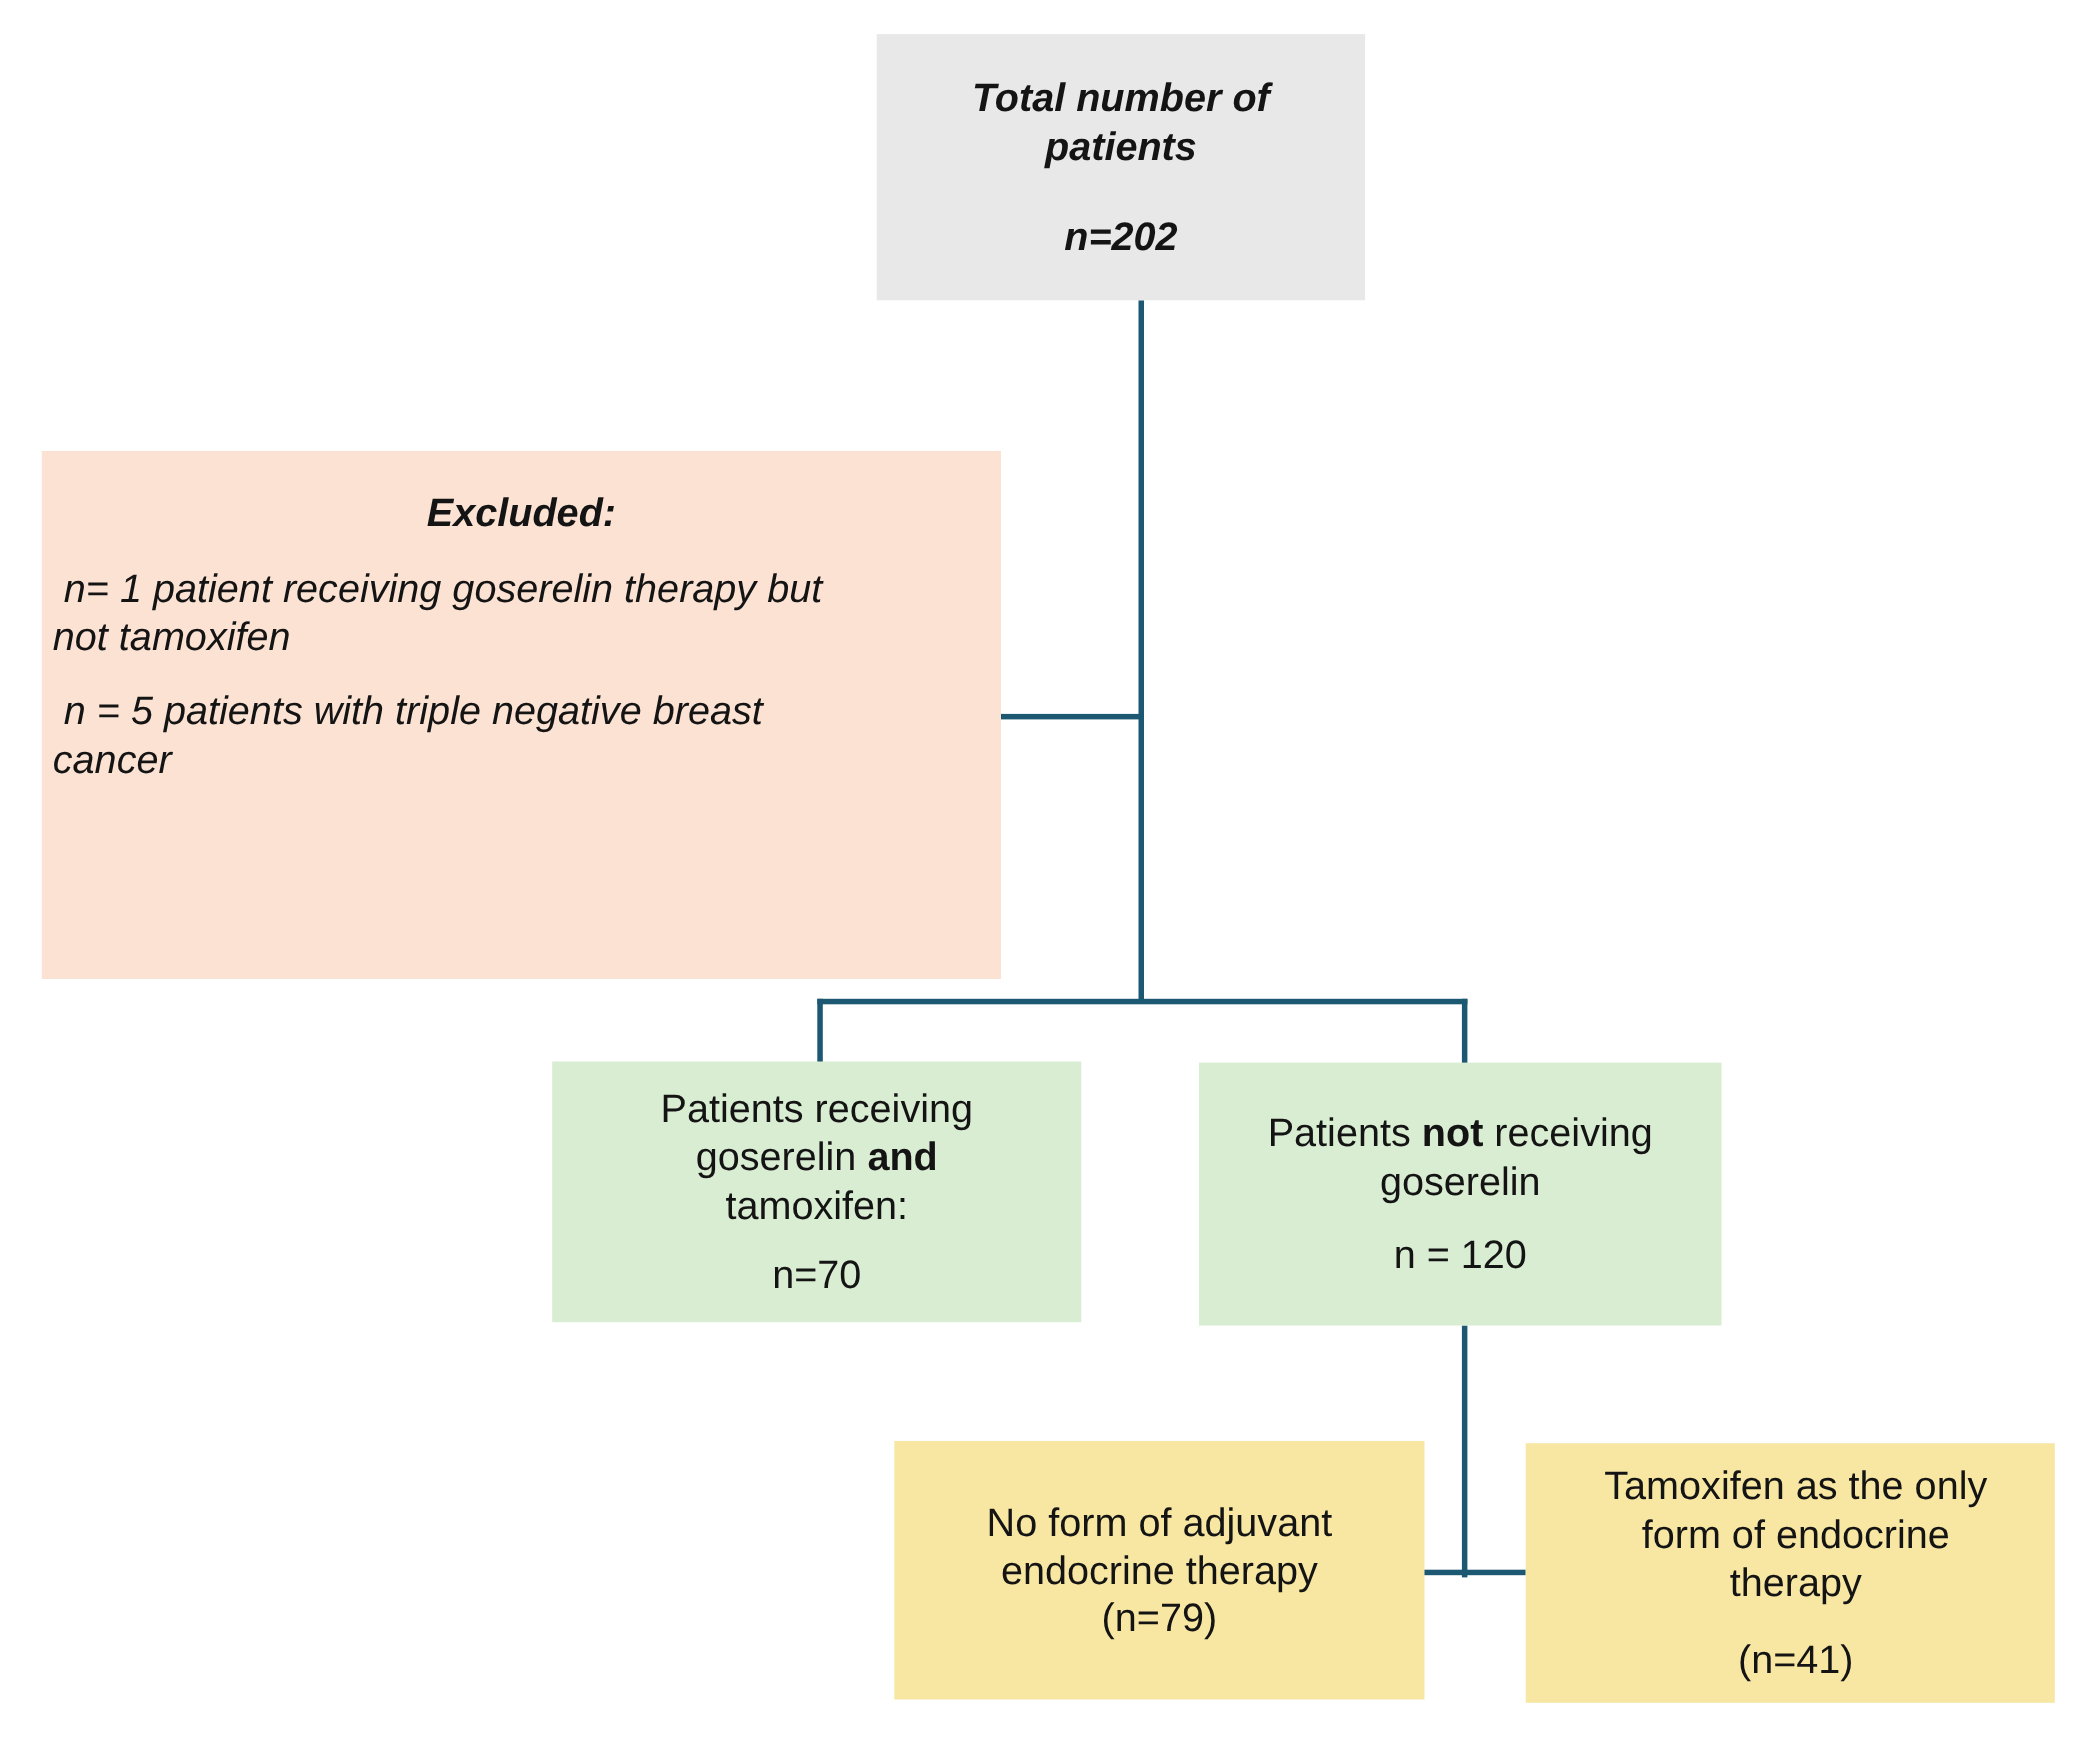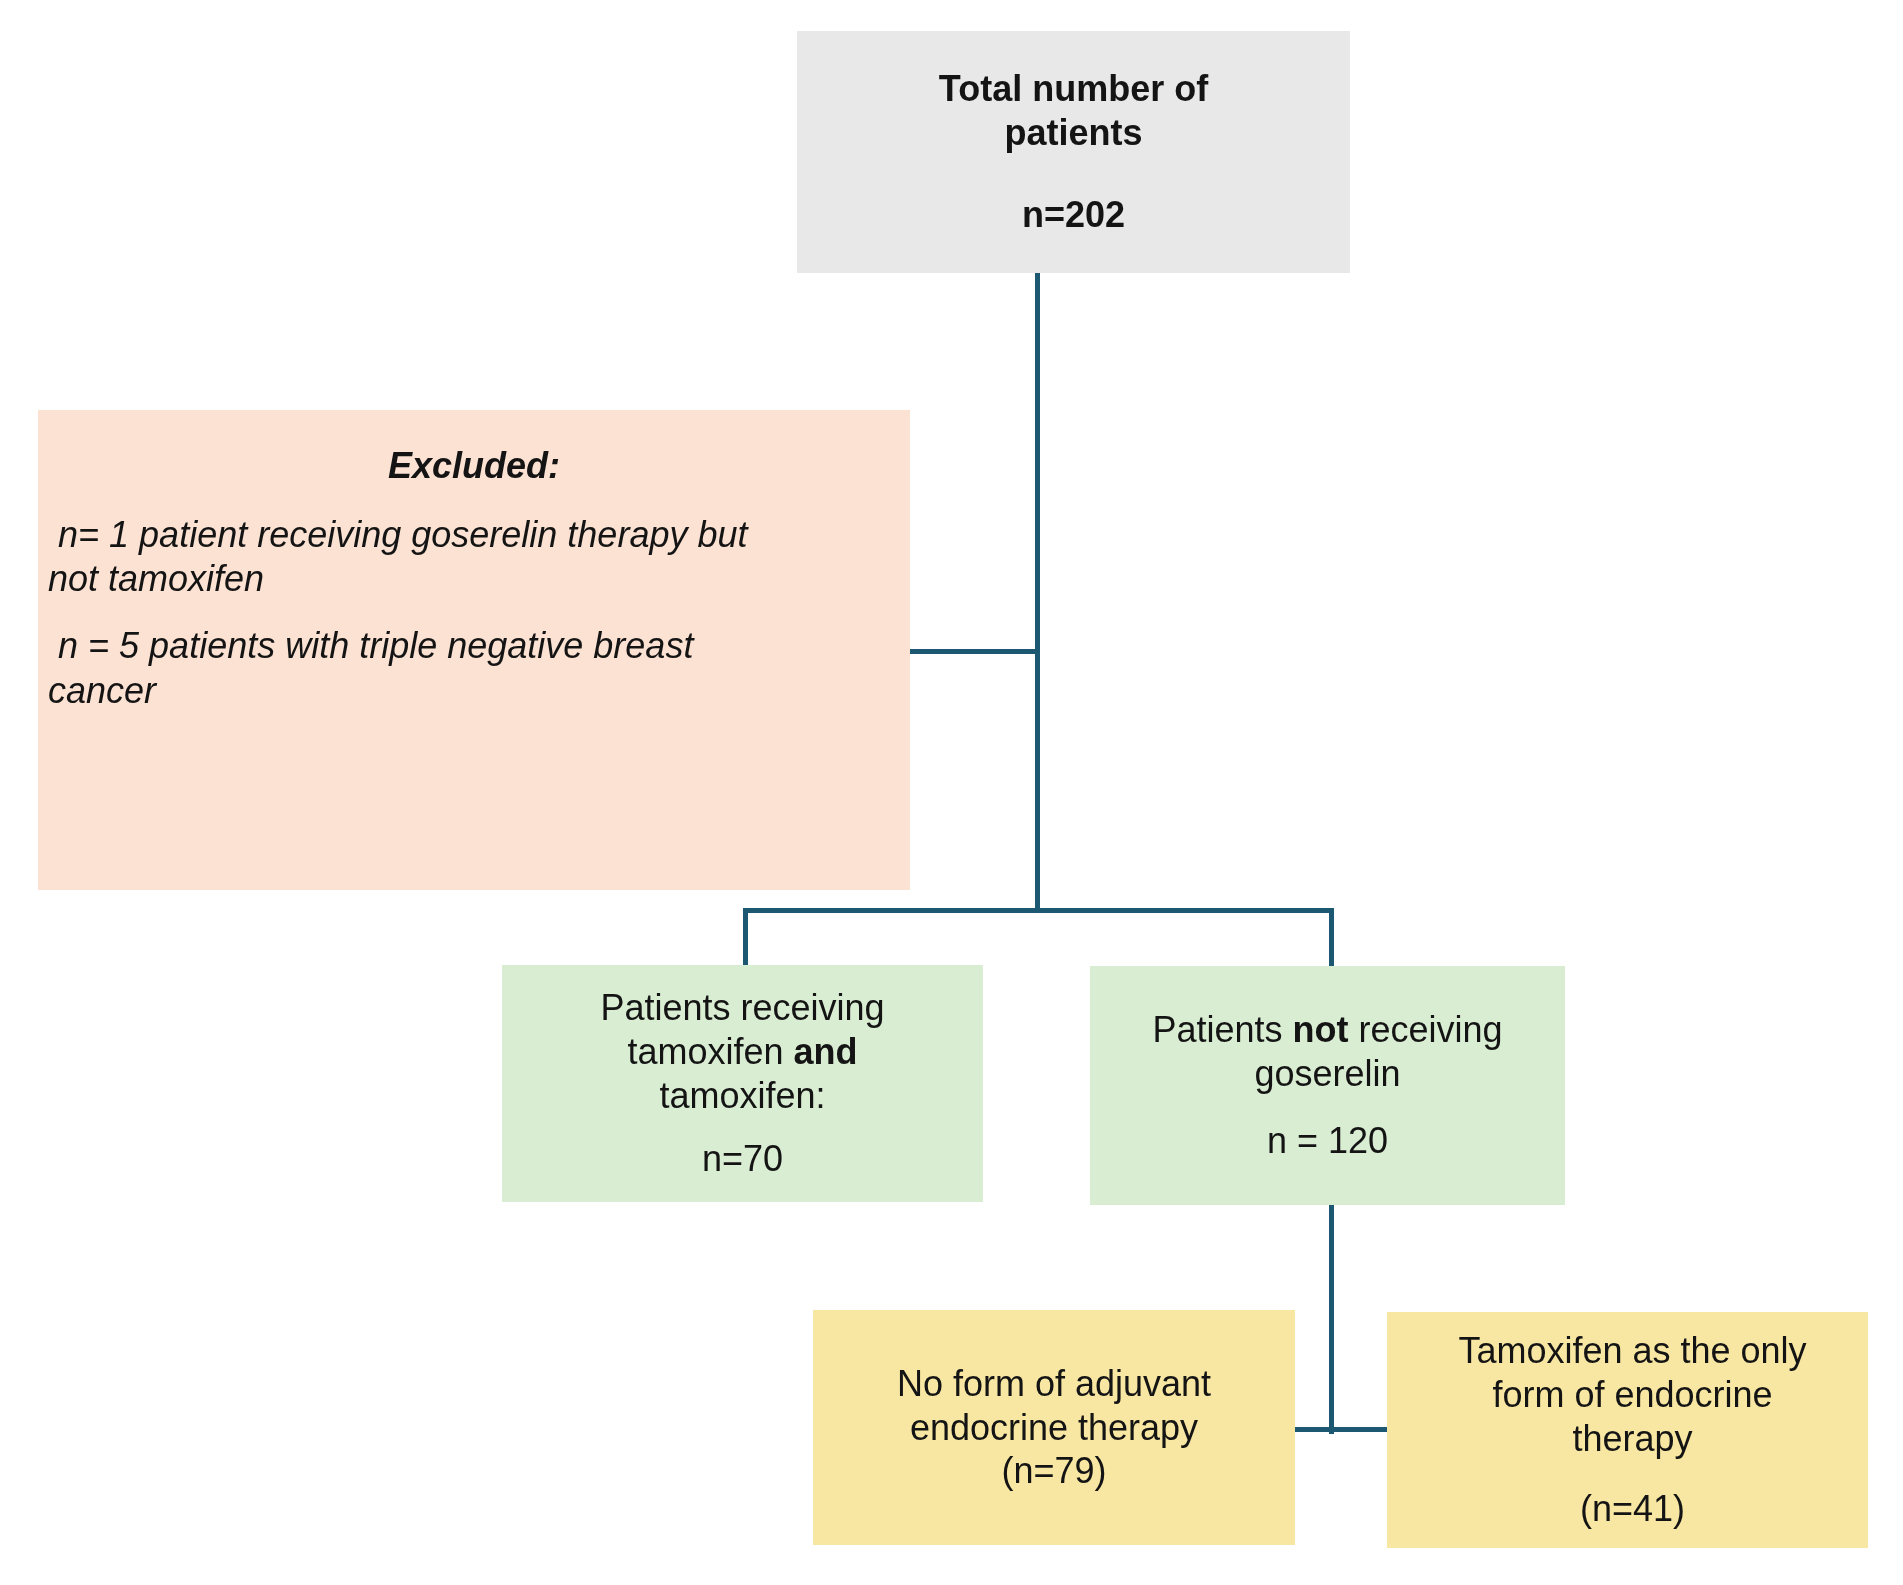--- a/index.html
+++ b/index.html
@@ -23,23 +23,24 @@
     position:absolute;
     display:flex;flex-direction:column;
     align-items:center;justify-content:center;
     text-align:center;
     font-size:36px;line-height:1.22;
     white-space:pre-wrap;
     box-sizing:border-box;
   }
   .box .count{margin-top:26px;}
   .total{
-    left:797px;top:31px;width:553px;height:242px;
+    left:797px;top:31px;width:444px;height:242px;
     background:var(--c-gray);
     font-weight:bold;
+    font-style:italic;
   }
   .total .count{margin-top:38px;}
   .excluded{
     left:38px;top:410px;width:872px;height:480px;
     background:var(--c-peach);
     justify-content:flex-start;
     align-items:stretch;
     text-align:left;
     padding:34px 10px 0 10px;
     line-height:1.24;
@@ -102,21 +103,21 @@
   <div class="box excluded">
     <div class="ex-title">Excluded:</div>
     <div class="ex-item"> n= 1 patient receiving goserelin therapy but
 not tamoxifen</div>
     <div class="ex-item"> n = 5 patients with triple negative breast
 cancer</div>
   </div>
 
   <div class="box green-left">
     <div><span>Patients receiving
-tamoxifen </span><span class="b">and</span><span>
+goserelin </span><span class="b">and</span><span>
 tamoxifen:</span></div>
     <div class="count">n=70</div>
   </div>
 
   <div class="box green-right">
     <div><span>Patients </span><span class="b">not</span><span> receiving
 goserelin</span></div>
     <div class="count">n = 120</div>
   </div>
 

